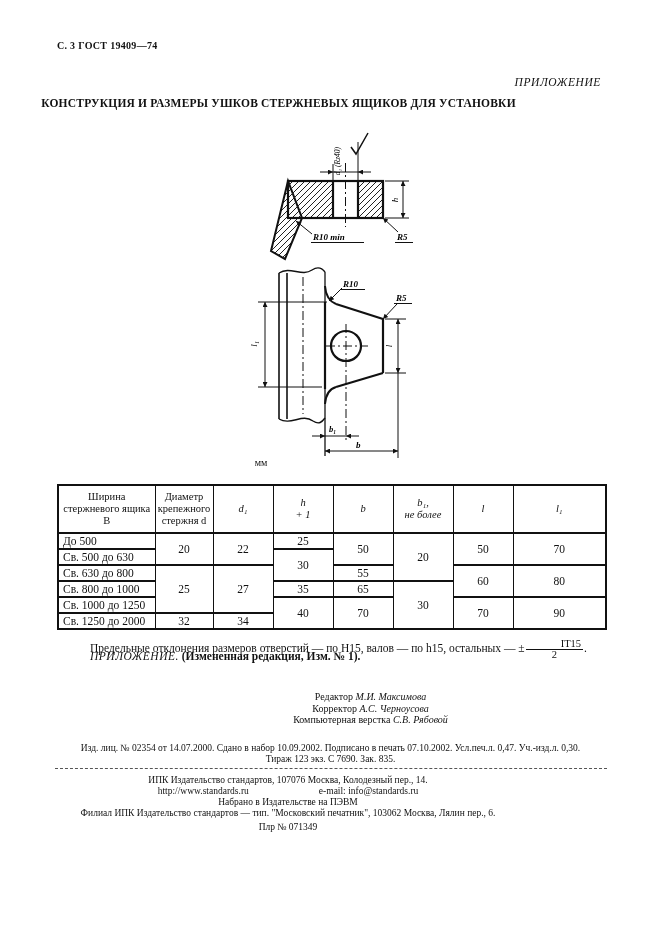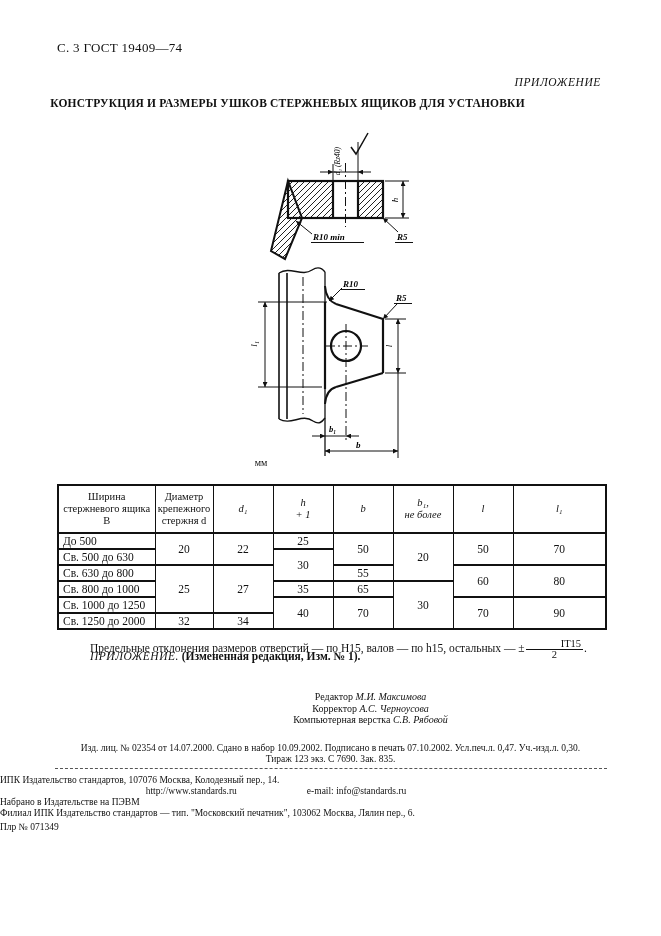--- a/index.html
+++ b/index.html
@@ -1,21 +1,21 @@
 <!DOCTYPE html>
 <html><head>
 <meta charset="utf-8">
 <style>
   html,body{margin:0;padding:0;background:#fff;}
   #page{position:relative;width:661px;height:936px;background:#ffffff;overflow:hidden;
         font-family:"Liberation Serif","DejaVu Serif",serif;color:#111;}
   .abs{position:absolute;}
-  .hdr{top:40px;left:57px;font-weight:normal;font-size:13px;letter-spacing:.3px;}
+  .hdr{top:40px;left:57px;font-weight:bold;font-size:10px;letter-spacing:.3px;}
   .annex{top:76px;right:60px;font-style:italic;font-size:11.5px;letter-spacing:.6px;}
-  .title{top:97px;left:17px;width:541px;text-align:center;font-weight:bold;font-size:11.5px;line-height:13.5px;letter-spacing:.2px;}
+  .title{top:97px;left:8px;width:541px;text-align:center;font-weight:bold;font-size:11.5px;line-height:13.5px;letter-spacing:.2px;}
   .units{top:457px;left:0;width:522px;text-align:center;font-size:10px;}
   svg text{font-family:"Liberation Serif","DejaVu Serif",serif;}
 
   
   .dim-table{top:484px;left:57px;width:548px;border-collapse:collapse;table-layout:fixed;}
   .dim-table th,.dim-table td{border-left:1px solid #111;border-right:1px solid #111;
       border-top:2px solid #111;border-bottom:2px solid #111;padding:0;}
   .dim-table{border:2px solid #111;}
   .dim-table th{font-weight:normal;font-size:10.5px;line-height:12px;white-space:pre-line;
       text-align:center;vertical-align:middle;height:46px;}
@@ -27,21 +27,21 @@
   .frac{display:inline-block;vertical-align:middle;text-align:center;font-size:10.5px;line-height:10px;margin:12px 1px;}
   .frac .num{display:block;border-bottom:1px solid #111;padding:0 2px;}
   .annex-note{top:650px;left:90px;font-size:11.5px;}
   .annex-note .it{font-style:italic;letter-spacing:.5px;}
   .annex-note .bd{font-weight:bold;}
 
   .credits{top:691px;left:0;width:661px;text-align:center;font-size:10px;line-height:11.5px;padding-left:40px;}
   .credits .name{font-style:italic;}
   .imprint{top:743px;left:0;width:661px;text-align:center;font-size:9.5px;line-height:11px;}
   .dashsep{top:768px;left:55px;width:552px;border-top:1px dashed #555;height:0;}
-  .publisher{top:775px;left:0;width:552px;text-align:left;font-size:9.5px;line-height:10.5px;}
+  .publisher{top:775px;left:0;width:552px;text-align:center;font-size:9.5px;line-height:10.5px;padding-left:12px;}
   .pubrow{display:flex;justify-content:center;gap:70px;}
   .publisher div{margin-bottom:.5px;}
   .pub-last{margin-top:3px;}
 </style>
 </head>
 <body>
 
 <div id="page">
 
   <div class="abs hdr">С. 3 ГОСТ 19409—74</div>

